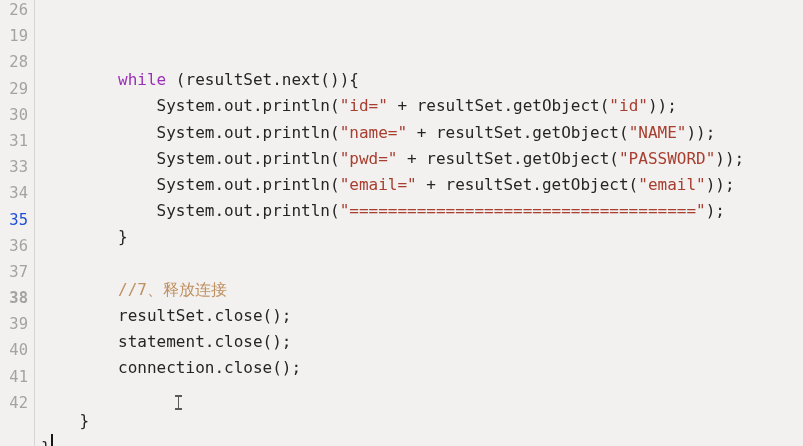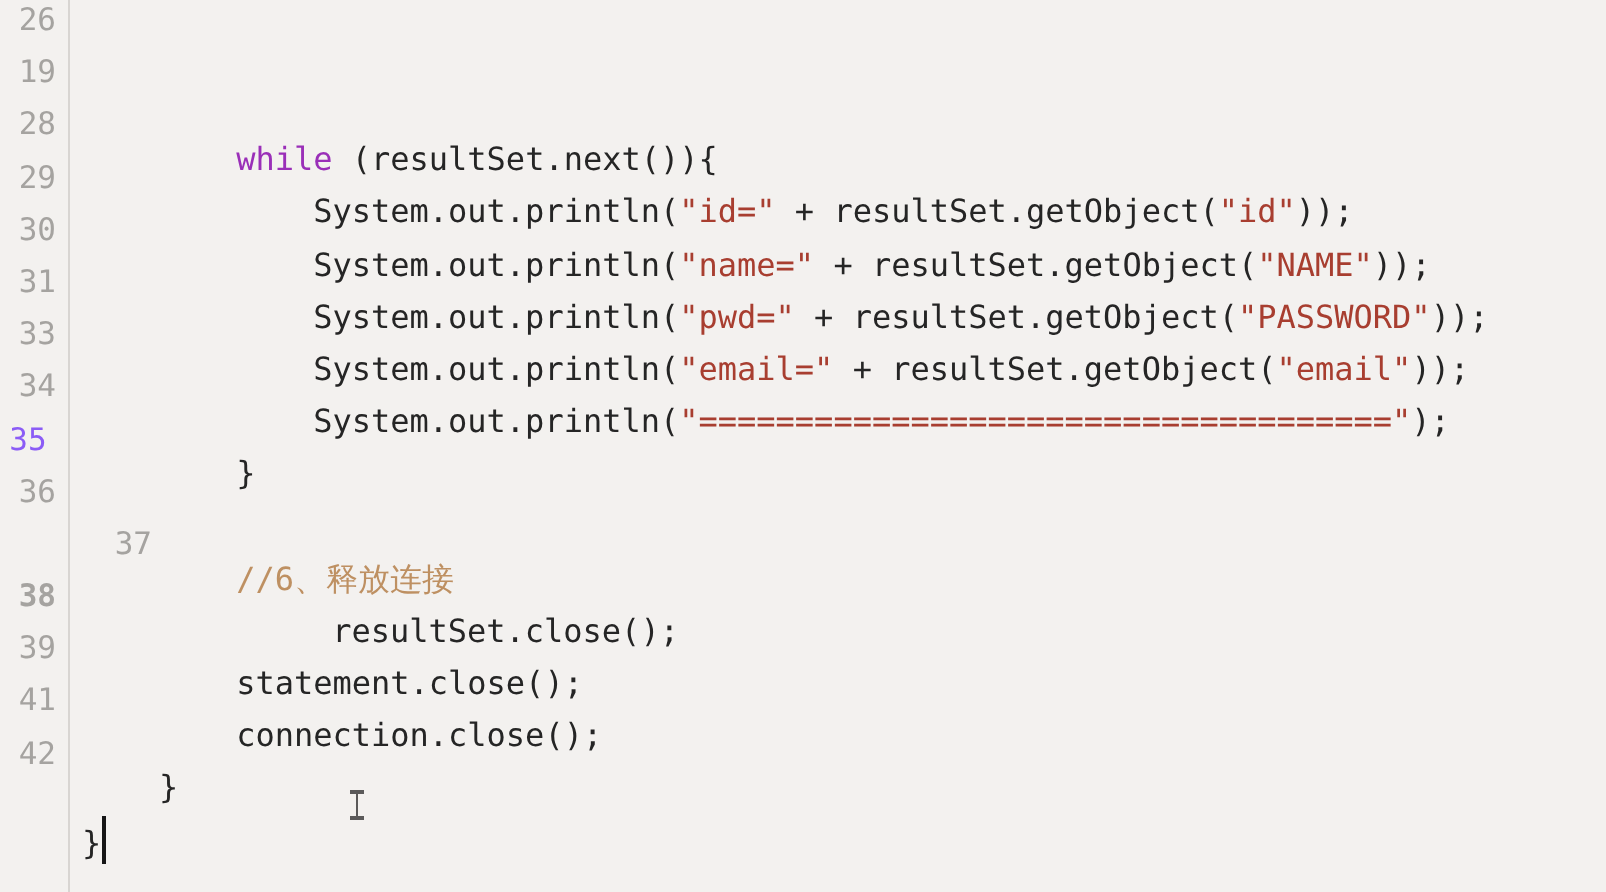--- a/index.html
+++ b/index.html
@@ -117,38 +117,42 @@
       </div>
       <div class="row">
         <div class="gutter" style="color: rgb(165, 163, 160);">33</div>
         <div class="code"><span style="color: rgb(37, 37, 37);">            System.out.println(</span><span style="color: rgb(168, 62, 48);">"===================================="</span><span style="color: rgb(37, 37, 37);">);</span></div>
       </div>
       <div class="row">
         <div class="gutter" style="color: rgb(165, 163, 160);">34</div>
         <div class="code"><span style="color: rgb(37, 37, 37);">        }</span></div>
       </div>
       <div class="row">
-        <div class="gutter" style="color: #8b5cf6; text-align: center;">35</div>
+        <div class="gutter" style="color: #1d4ed8;">35</div>
         <div class="code"></div>
       </div>
       <div class="row">
         <div class="gutter" style="color: rgb(165, 163, 160);">36</div>
-        <div class="code"><span style="color: rgb(37, 37, 37);">        </span><span style="color: rgb(190, 144, 98);">//6、释放连接</span></div>
+        <div class="code"><span style="color: rgb(37, 37, 37);">        </span><span style="color: rgb(190, 144, 98);">//7、释放连接</span></div>
       </div>
       <div class="row">
-        <div class="gutter" style="color: rgb(165, 163, 160); margin-left: 48px;">37</div>
+        <div class="gutter" style="color: rgb(165, 163, 160);">37</div>
         <div class="code"><span style="color: rgb(37, 37, 37);">        resultSet.close();</span></div>
       </div>
       <div class="row">
         <div class="gutter" style="color: rgb(165, 163, 160); font-weight: bold;">38</div>
         <div class="code"><span style="color: rgb(37, 37, 37);">        statement.close();</span></div>
       </div>
       <div class="row">
         <div class="gutter" style="color: rgb(165, 163, 160);">39</div>
         <div class="code"><span style="color: rgb(37, 37, 37);">        connection.close();</span></div>
+      </div>
+      <div class="row">
+        <div class="gutter" style="color: rgb(165, 163, 160);">40</div>
+        <div class="code"></div>
       </div>
       <div class="row">
         <div class="gutter" style="color: rgb(165, 163, 160);">41</div>
         <div class="code"><span style="color: rgb(37, 37, 37);">    }</span></div>
       </div>
       <div class="row">
         <div class="gutter" style="color: rgb(165, 163, 160);">42</div>
         <div class="code"><span style="color: rgb(37, 37, 37);">}</span><span class="caret" style="background: rgb(22, 22, 22);"></span></div>
       </div>
     </div>

